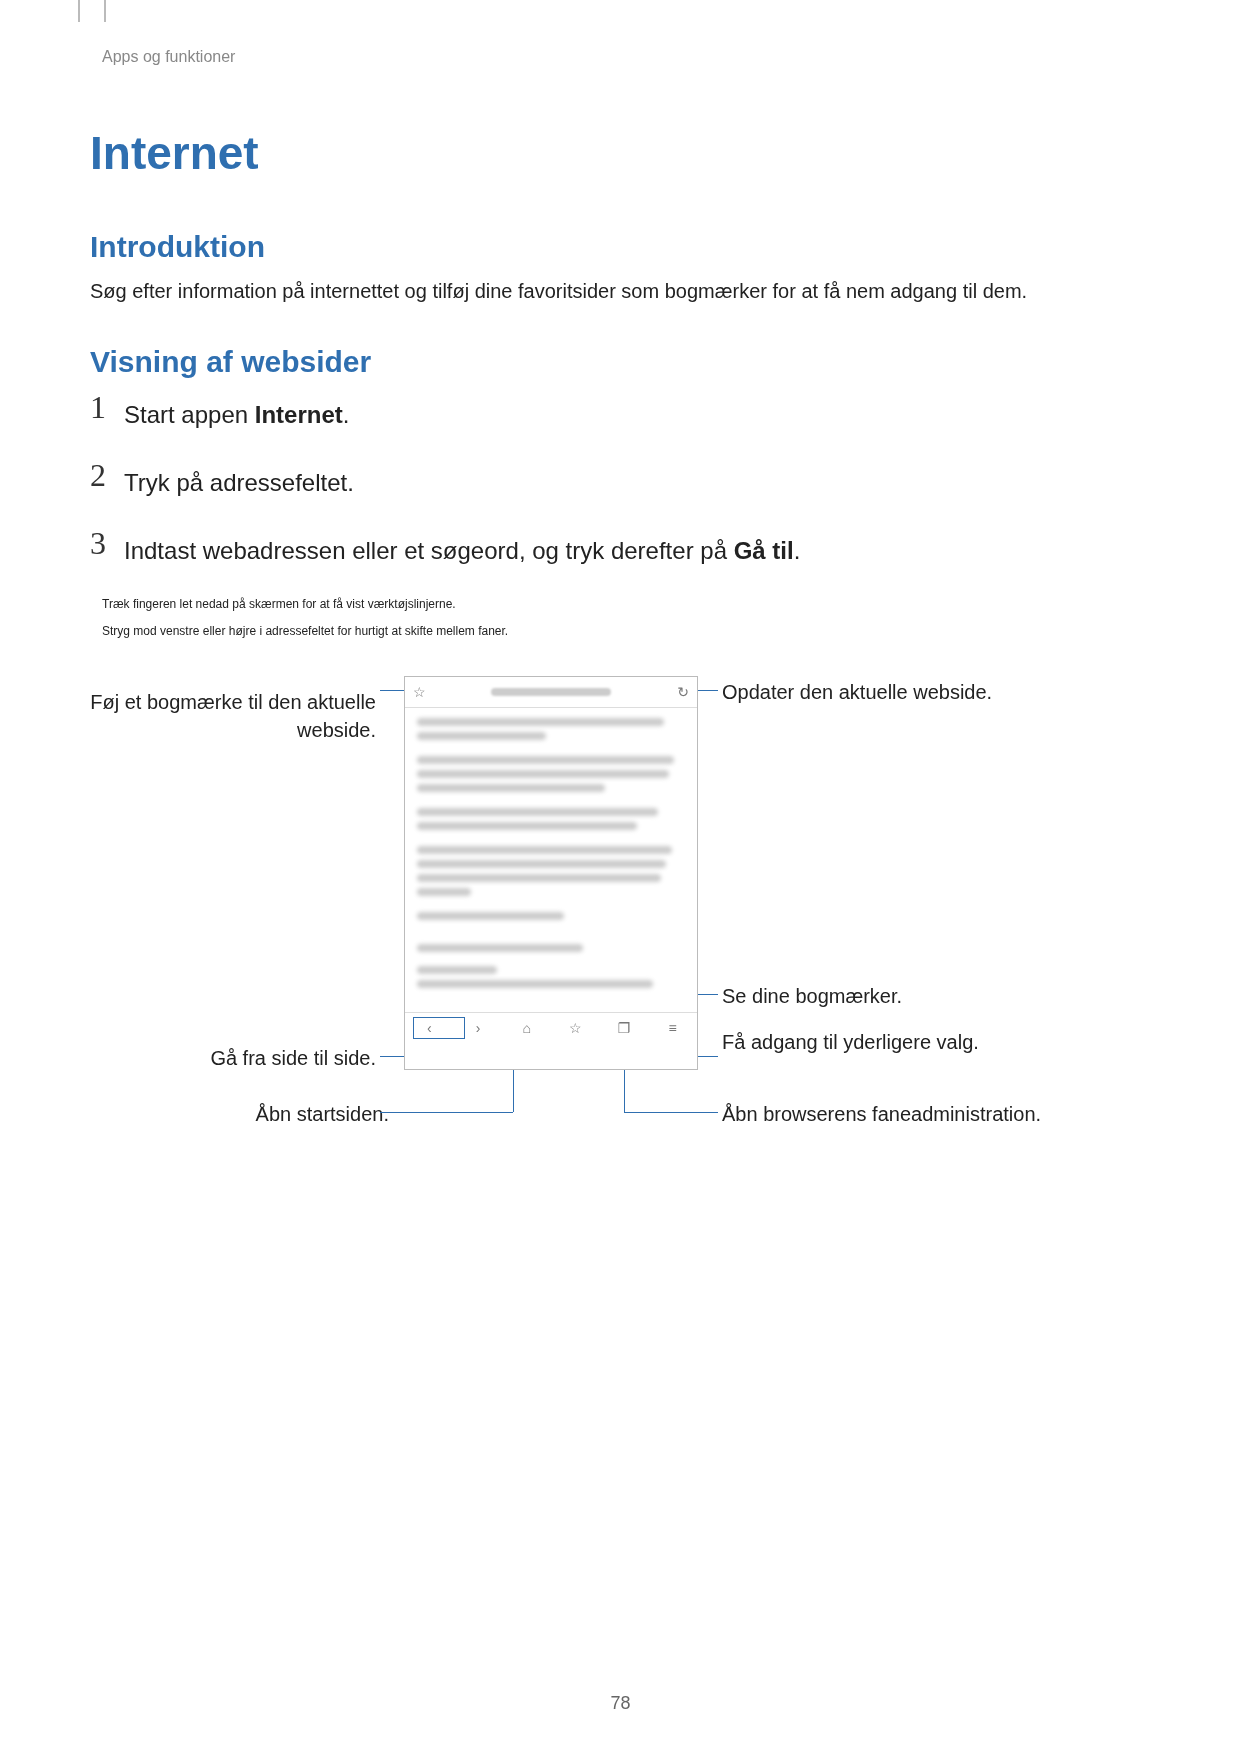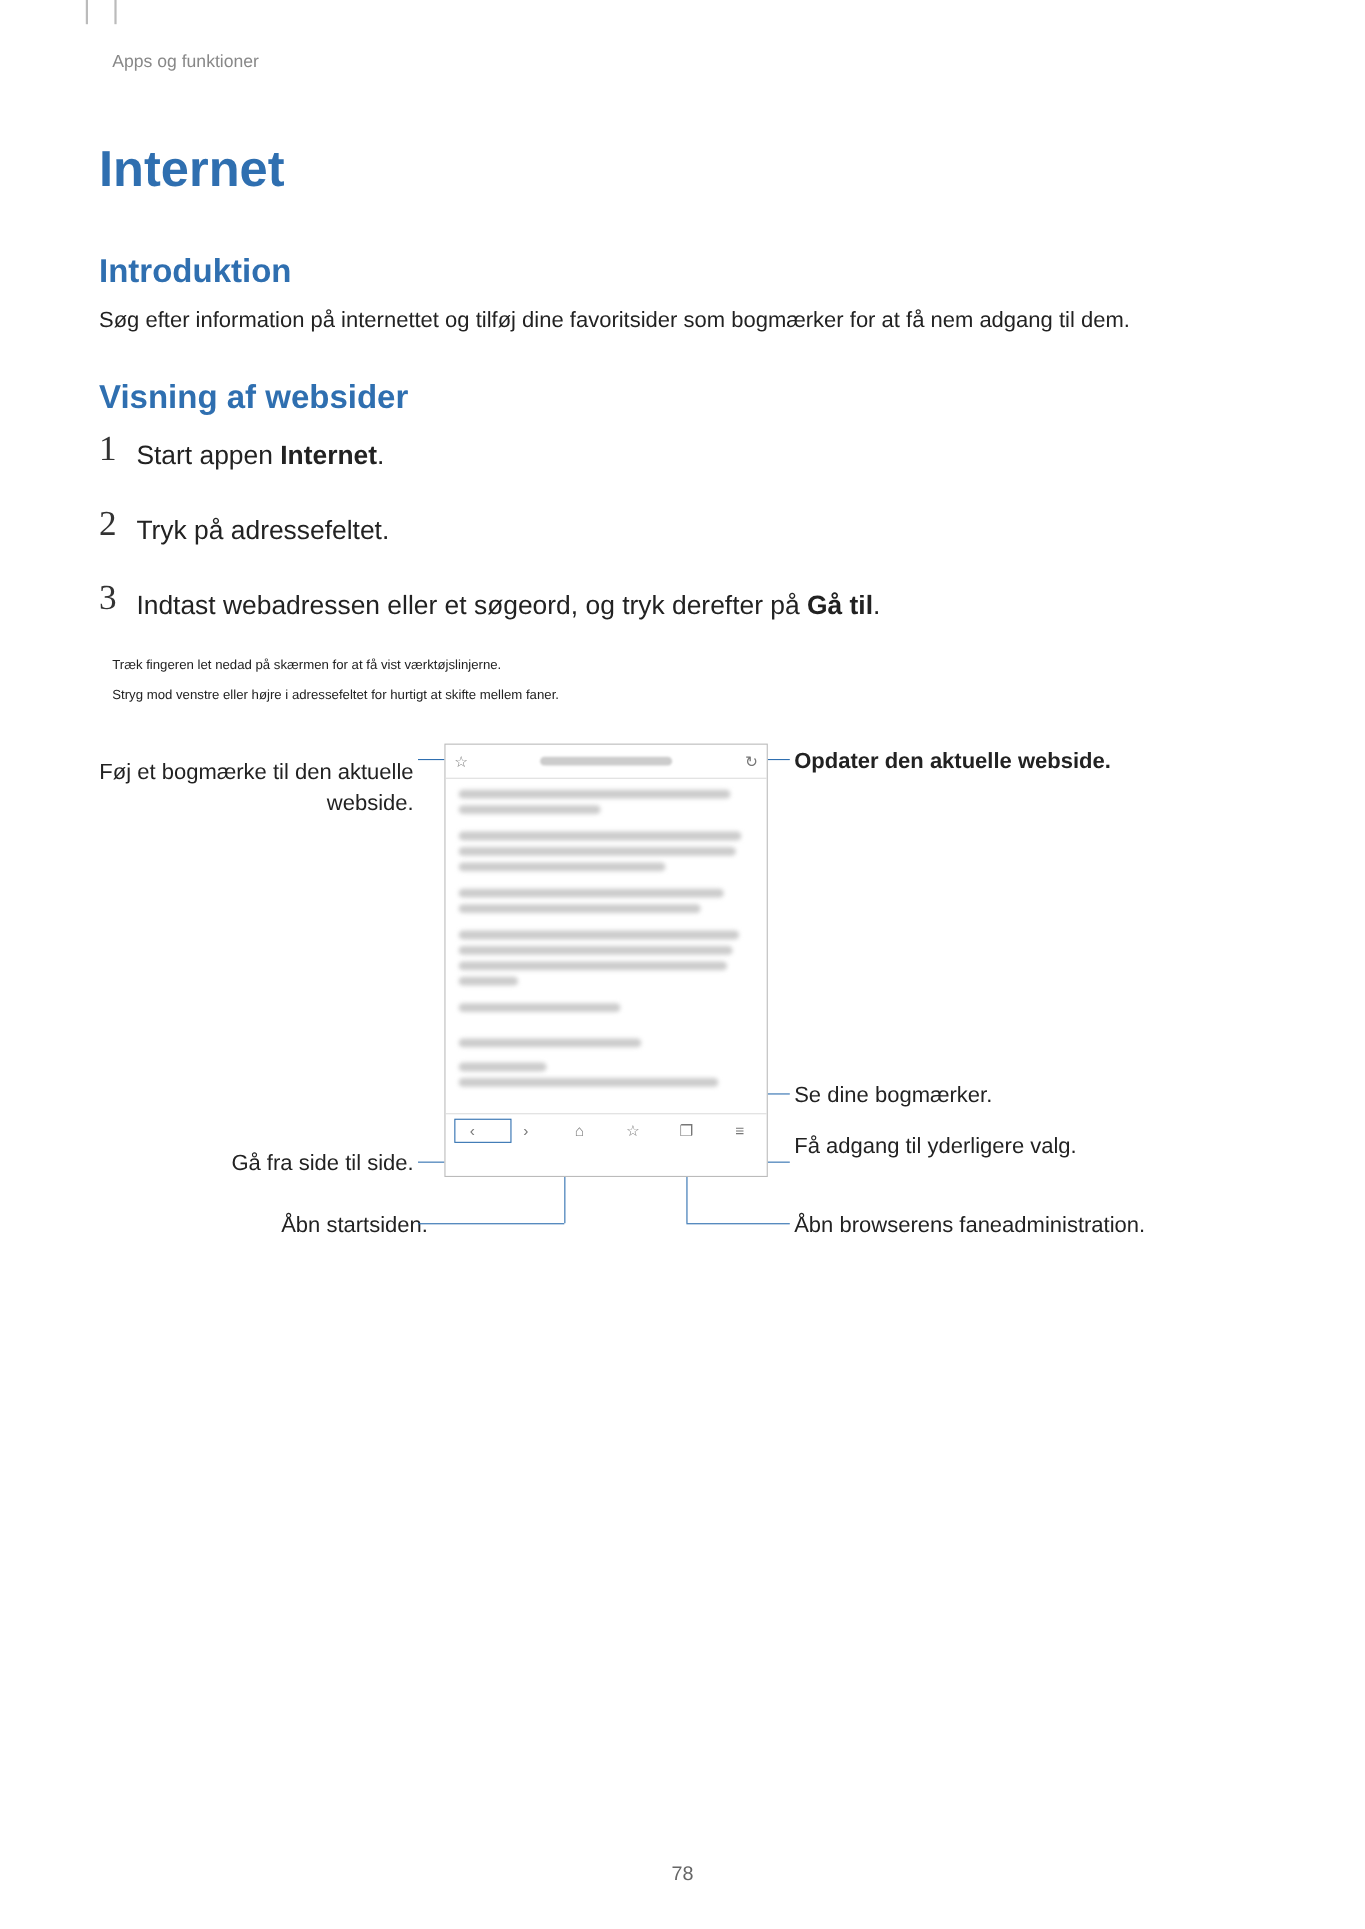--- a/index.html
+++ b/index.html
@@ -208,21 +208,21 @@
     <div class="callout-left" style="left:0; top:12px; width:286px;">Føj et bogmærke til den aktuelle webside.</div>
     <div class="hline" style="left:290px; top:14px; width:36px;"></div>
 
     <div class="callout-left" style="left:0; top:368px; width:286px;">Gå fra side til side.</div>
     <div class="hline" style="left:290px; top:380px; width:28px;"></div>
 
     <div class="callout-left" style="left:13px; top:424px; width:286px;">Åbn startsiden.</div>
     <div class="hline" style="left:290px; top:436px; width:133px;"></div>
     <div class="vline" style="left:423px; top:384px; height:52px;"></div>
 
-    <div class="callout-right" style="left:632px; top:2px; width:320px;font-weight:bold;">Opdater den aktuelle webside.</div>
+    <div class="callout-right" style="left:632px; top:2px; width:320px;">Opdater den aktuelle webside.</div>
     <div class="hline" style="left:598px; top:14px; width:30px;"></div>
 
     <div class="callout-right" style="left:632px; top:306px; width:320px;">Se dine bogmærker.</div>
     <div class="hline" style="left:478px; top:318px; width:150px;"></div>
     <div class="vline" style="left:478px; top:318px; height:52px;"></div>
 
     <div class="callout-right" style="left:632px; top:352px; width:320px;">Få adgang til yderligere valg.</div>
     <div class="hline" style="left:590px; top:380px; width:38px;"></div>
 
     <div class="callout-right" style="left:632px; top:424px; width:320px;">Åbn browserens faneadministration.</div>

